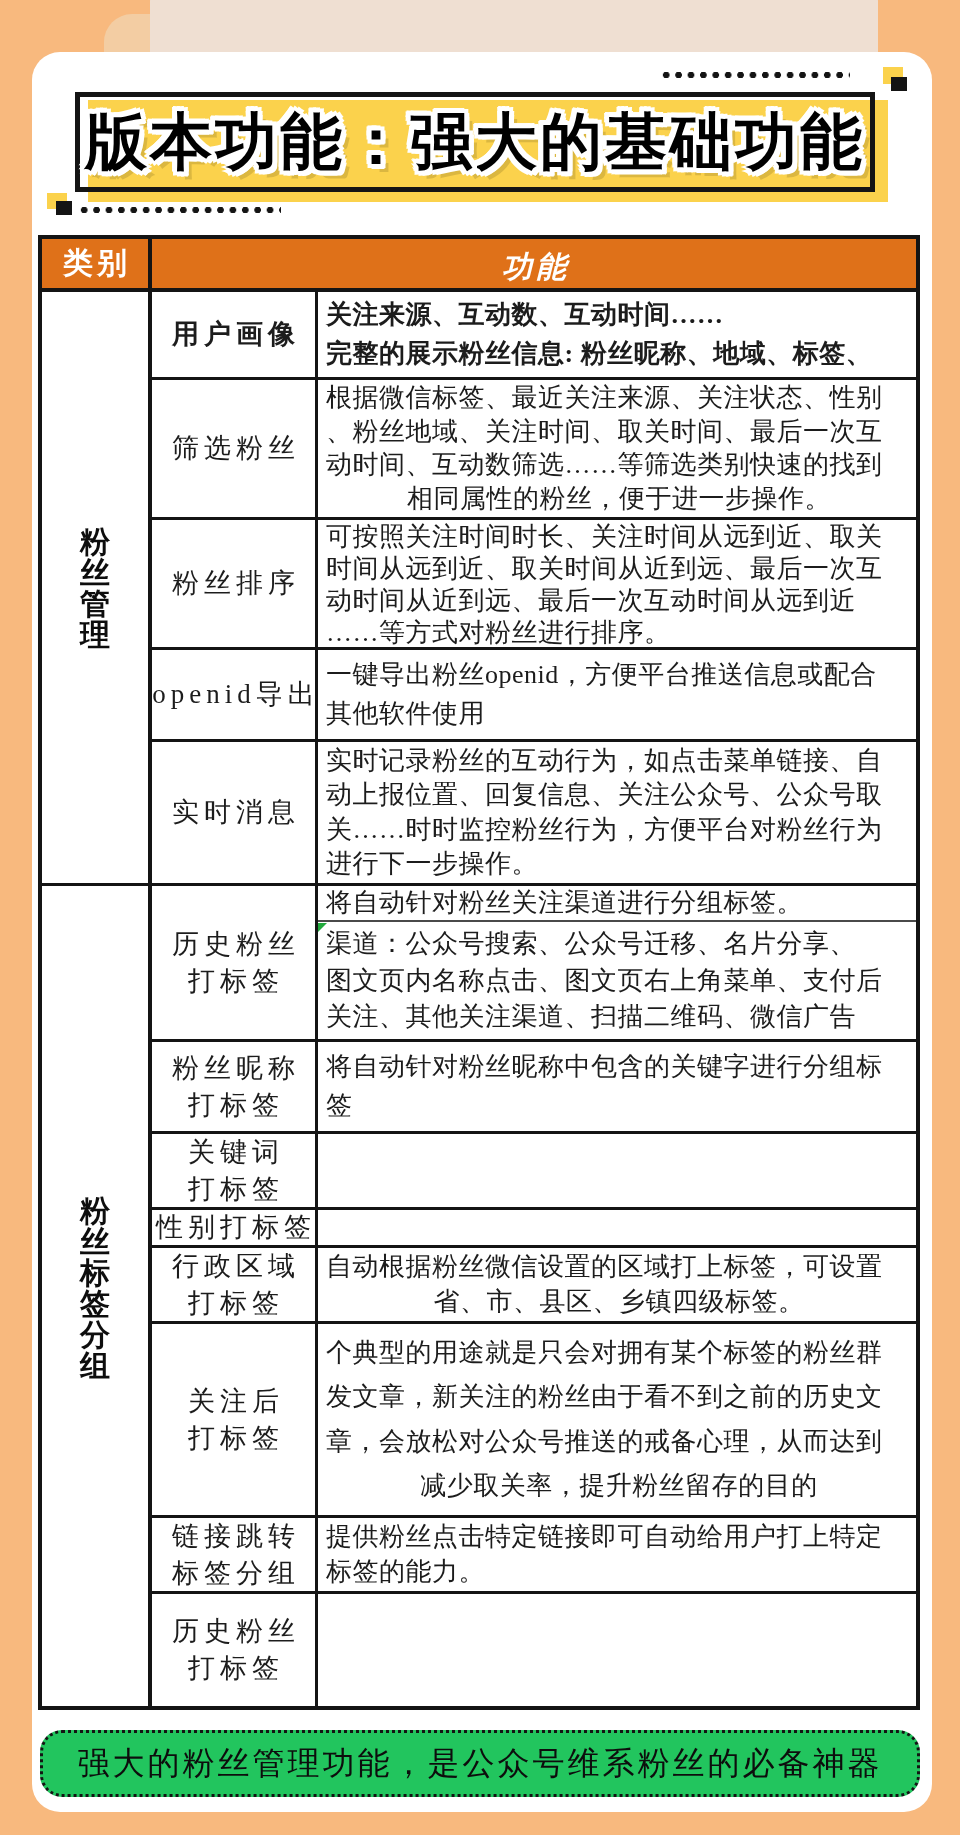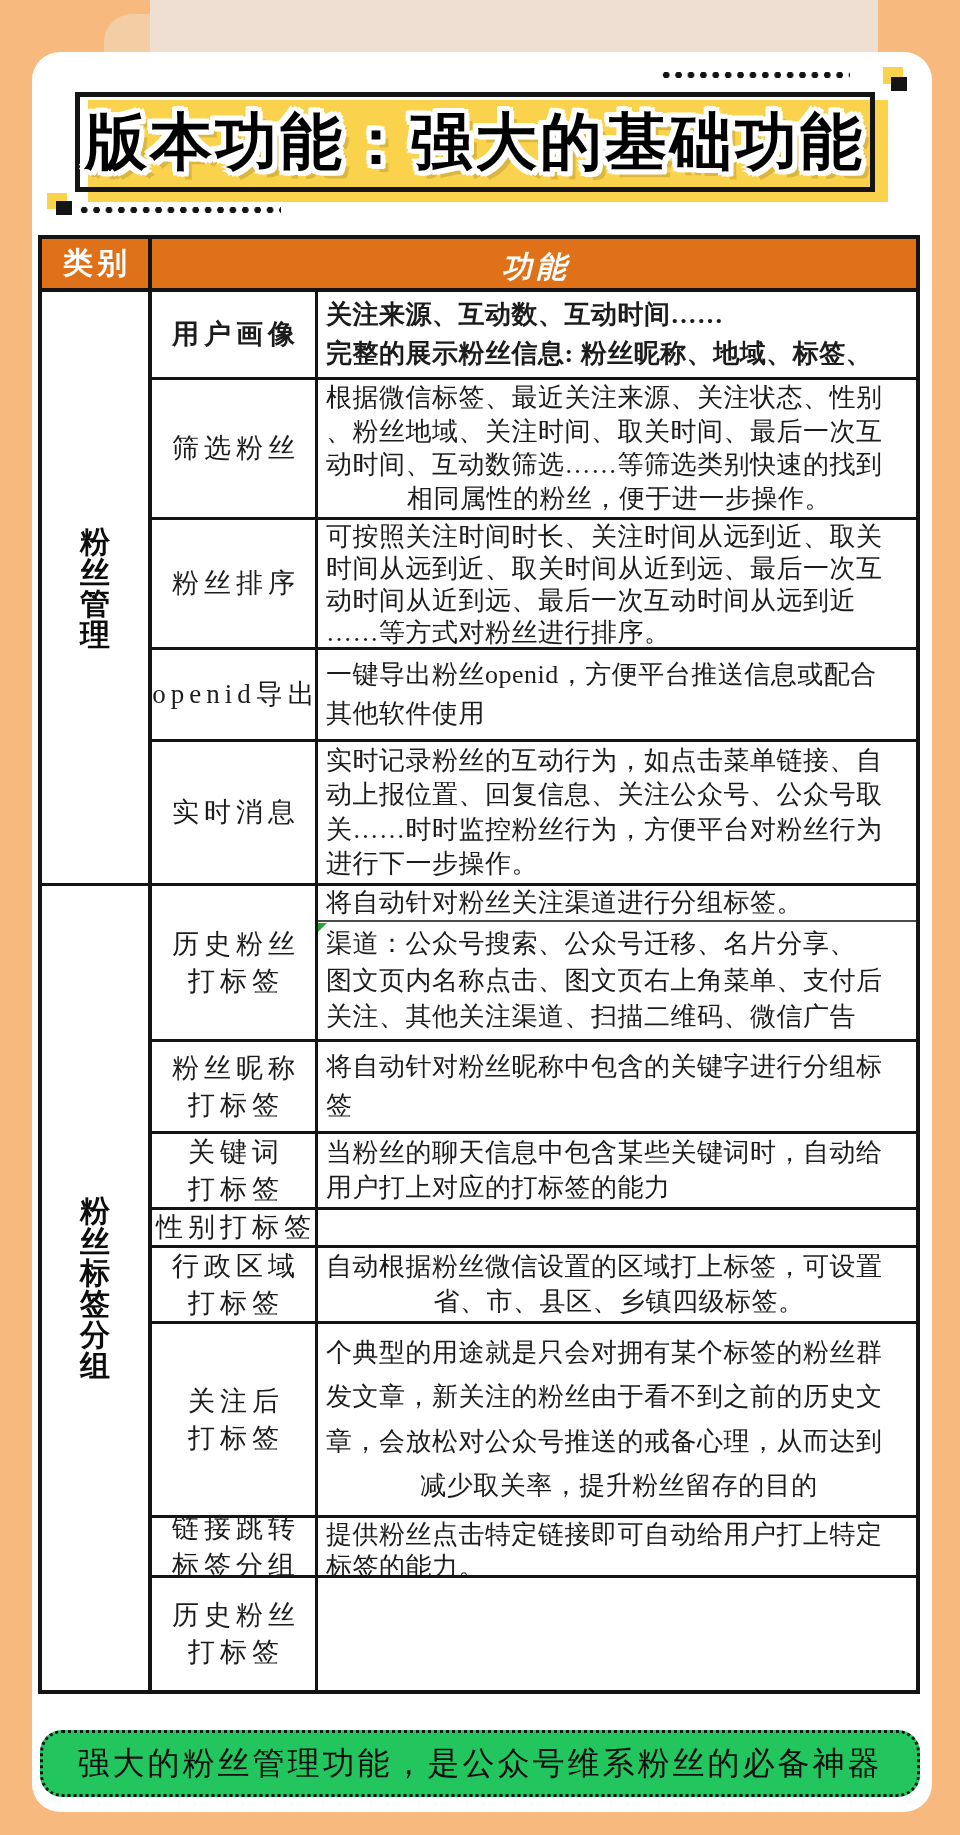--- a/index.html
+++ b/index.html
@@ -197,24 +197,20 @@
           <div class="cnt-cell">
             <div class="cnt-line">将自动针对粉丝昵称中包含的关键字进行分组标</div>
             <div class="cnt-line">签</div>
           </div>
         </div>
         <div class="t-row" style="height: 76px;">
           <div class="lbl-cell">
             <div class="lbl-line">关键词</div>
             <div class="lbl-line">打标签</div>
           </div>
-          <div class="cnt-cell">
-            <div class="cnt-line">当粉丝的聊天信息中包含某些关键词时，自动给</div>
-            <div class="cnt-line">用户打上对应的打标签的能力</div>
-          </div>
         </div>
         <div class="t-row" style="height: 38px;">
           <div class="lbl-cell">
             <div class="lbl-line">性别打标签</div>
           </div>
         </div>
         <div class="t-row" style="height: 76px;">
           <div class="lbl-cell">
             <div class="lbl-line">行政区域</div>
             <div class="lbl-line">打标签</div>
@@ -229,21 +225,21 @@
             <div class="lbl-line">关注后</div>
             <div class="lbl-line">打标签</div>
           </div>
           <div class="cnt-cell">
             <div class="cnt-line">个典型的用途就是只会对拥有某个标签的粉丝群</div>
             <div class="cnt-line">发文章，新关注的粉丝由于看不到之前的历史文</div>
             <div class="cnt-line">章，会放松对公众号推送的戒备心理，从而达到</div>
             <div class="cnt-line center">减少取关率，提升粉丝留存的目的</div>
           </div>
         </div>
-        <div class="t-row" style="height: 60px;">
+        <div class="t-row" style="height: 76px;">
           <div class="lbl-cell">
             <div class="lbl-line">链接跳转</div>
             <div class="lbl-line">标签分组</div>
           </div>
           <div class="cnt-cell">
             <div class="cnt-line">提供粉丝点击特定链接即可自动给用户打上特定</div>
             <div class="cnt-line">标签的能力。</div>
           </div>
         </div>
         <div class="t-row" style="height: 112px;">

